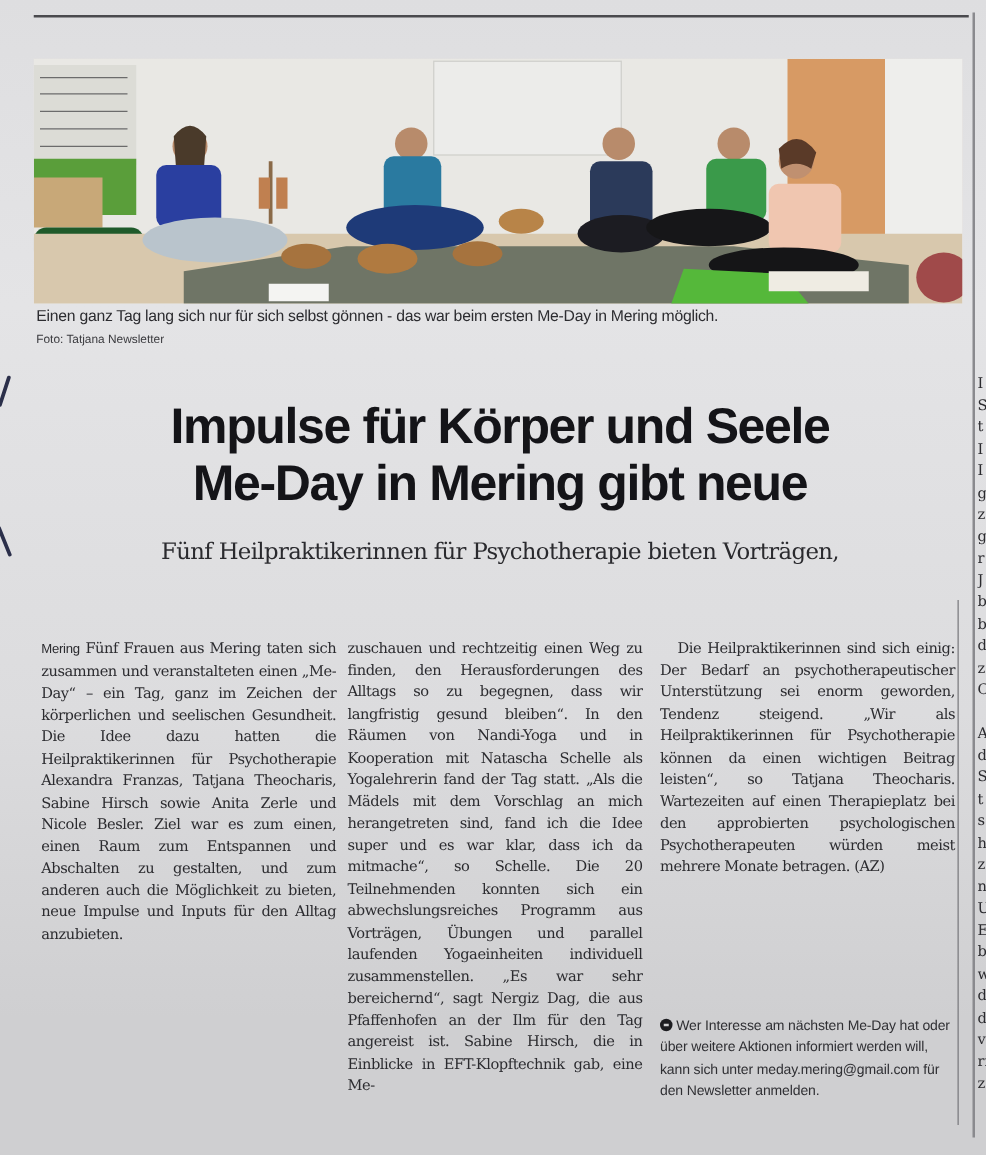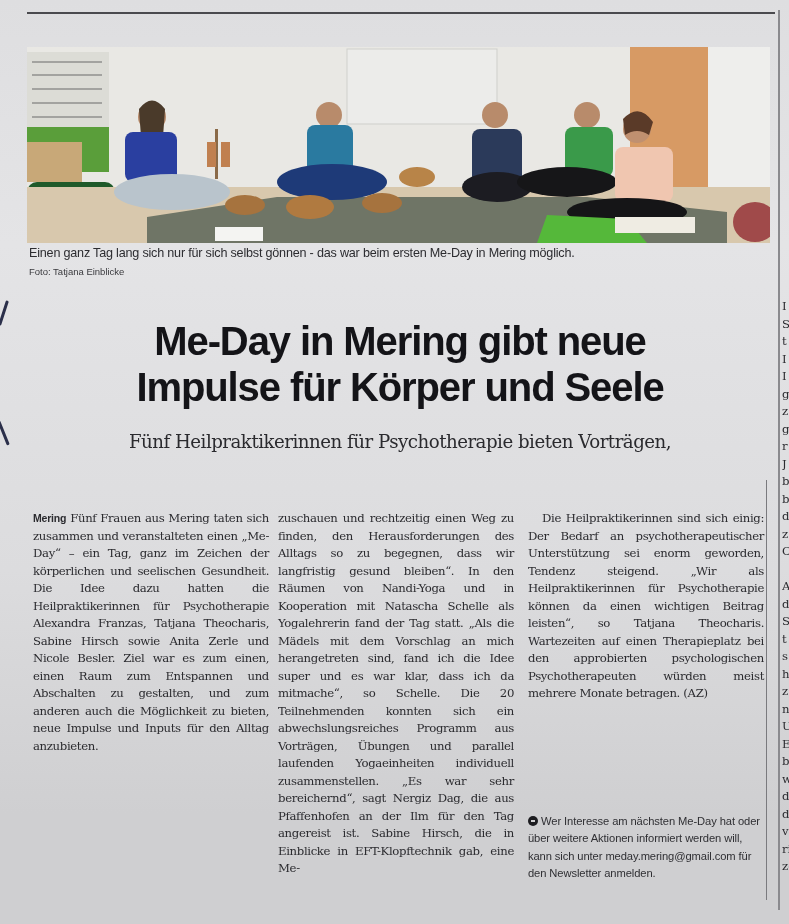--- a/index.html
+++ b/index.html
@@ -108,21 +108,21 @@
       letter-spacing: -0.35px;
       hyphens: manual;
     }
     .col p { margin: 0; }
     .col p.indent { text-indent: 14px; }
     .col1 { left: 33px; }
     .col2 { left: 278px; }
     .col3 { left: 528px; }
     .dateline {
       font-family: "Liberation Sans", sans-serif;
-      font-weight: bold;
+      font-weight: normal;
       font-size: 10.5px;
       letter-spacing: -0.2px;
     }
     .infobox {
       position: absolute;
       left: 528px; top: 813px;
       width: 232px;
       font-family: "Liberation Sans", sans-serif;
       font-size: 11.2px;
       line-height: 17.3px;
@@ -228,25 +228,25 @@
       <path d="M510 196 L520 168 L600 172 L620 196 Z" fill="#55b83a"></path>
       <rect x="588" y="170" width="80" height="16" fill="#efece3"></rect>
 
       <ellipse cx="728" cy="175" rx="22" ry="20" fill="#a04a4a"></ellipse>
 
       <rect x="188" y="180" width="48" height="14" fill="#f4f4f2"></rect>
     </svg>
   </div>
 
   <div class="caption">Einen ganz Tag lang sich nur für sich selbst gönnen - das war beim ersten Me-Day in Mering möglich.</div>
-  <div class="credit">Foto: Tatjana Einblicke</div>
+  <div class="credit">Foto: Tatjana Newsletter</div>
 
   <div class="headline">
+    <div>Impulse für Körper und Seele</div>
     <div>Me-Day in Mering gibt neue</div>
-    <div>Impulse für Körper und Seele</div>
   </div>
   <div class="subhead">
     <div>Fünf Heilpraktikerinnen für Psychotherapie bieten Vorträgen,</div>
   </div>
 
   <div class="col col1">
     <p><span class="dateline">Mering</span><span> Fünf Frauen aus Mering taten sich zusammen und veranstalteten einen „Me-Day“ – ein Tag, ganz im Zeichen der körperlichen und seelischen Gesundheit. Die Idee dazu hatten die Heilpraktikerinnen für Psychotherapie Alexandra Franzas, Tatjana Theocharis, Sabine Hirsch sowie Anita Zerle und Nicole Besler. Ziel war es zum einen, einen Raum zum Entspannen und Abschalten zu gestalten, und zum anderen auch die Möglichkeit zu bieten, neue Impulse und Inputs für den Alltag anzubieten.</span></p>
   </div>
 
   <div class="col col2">

